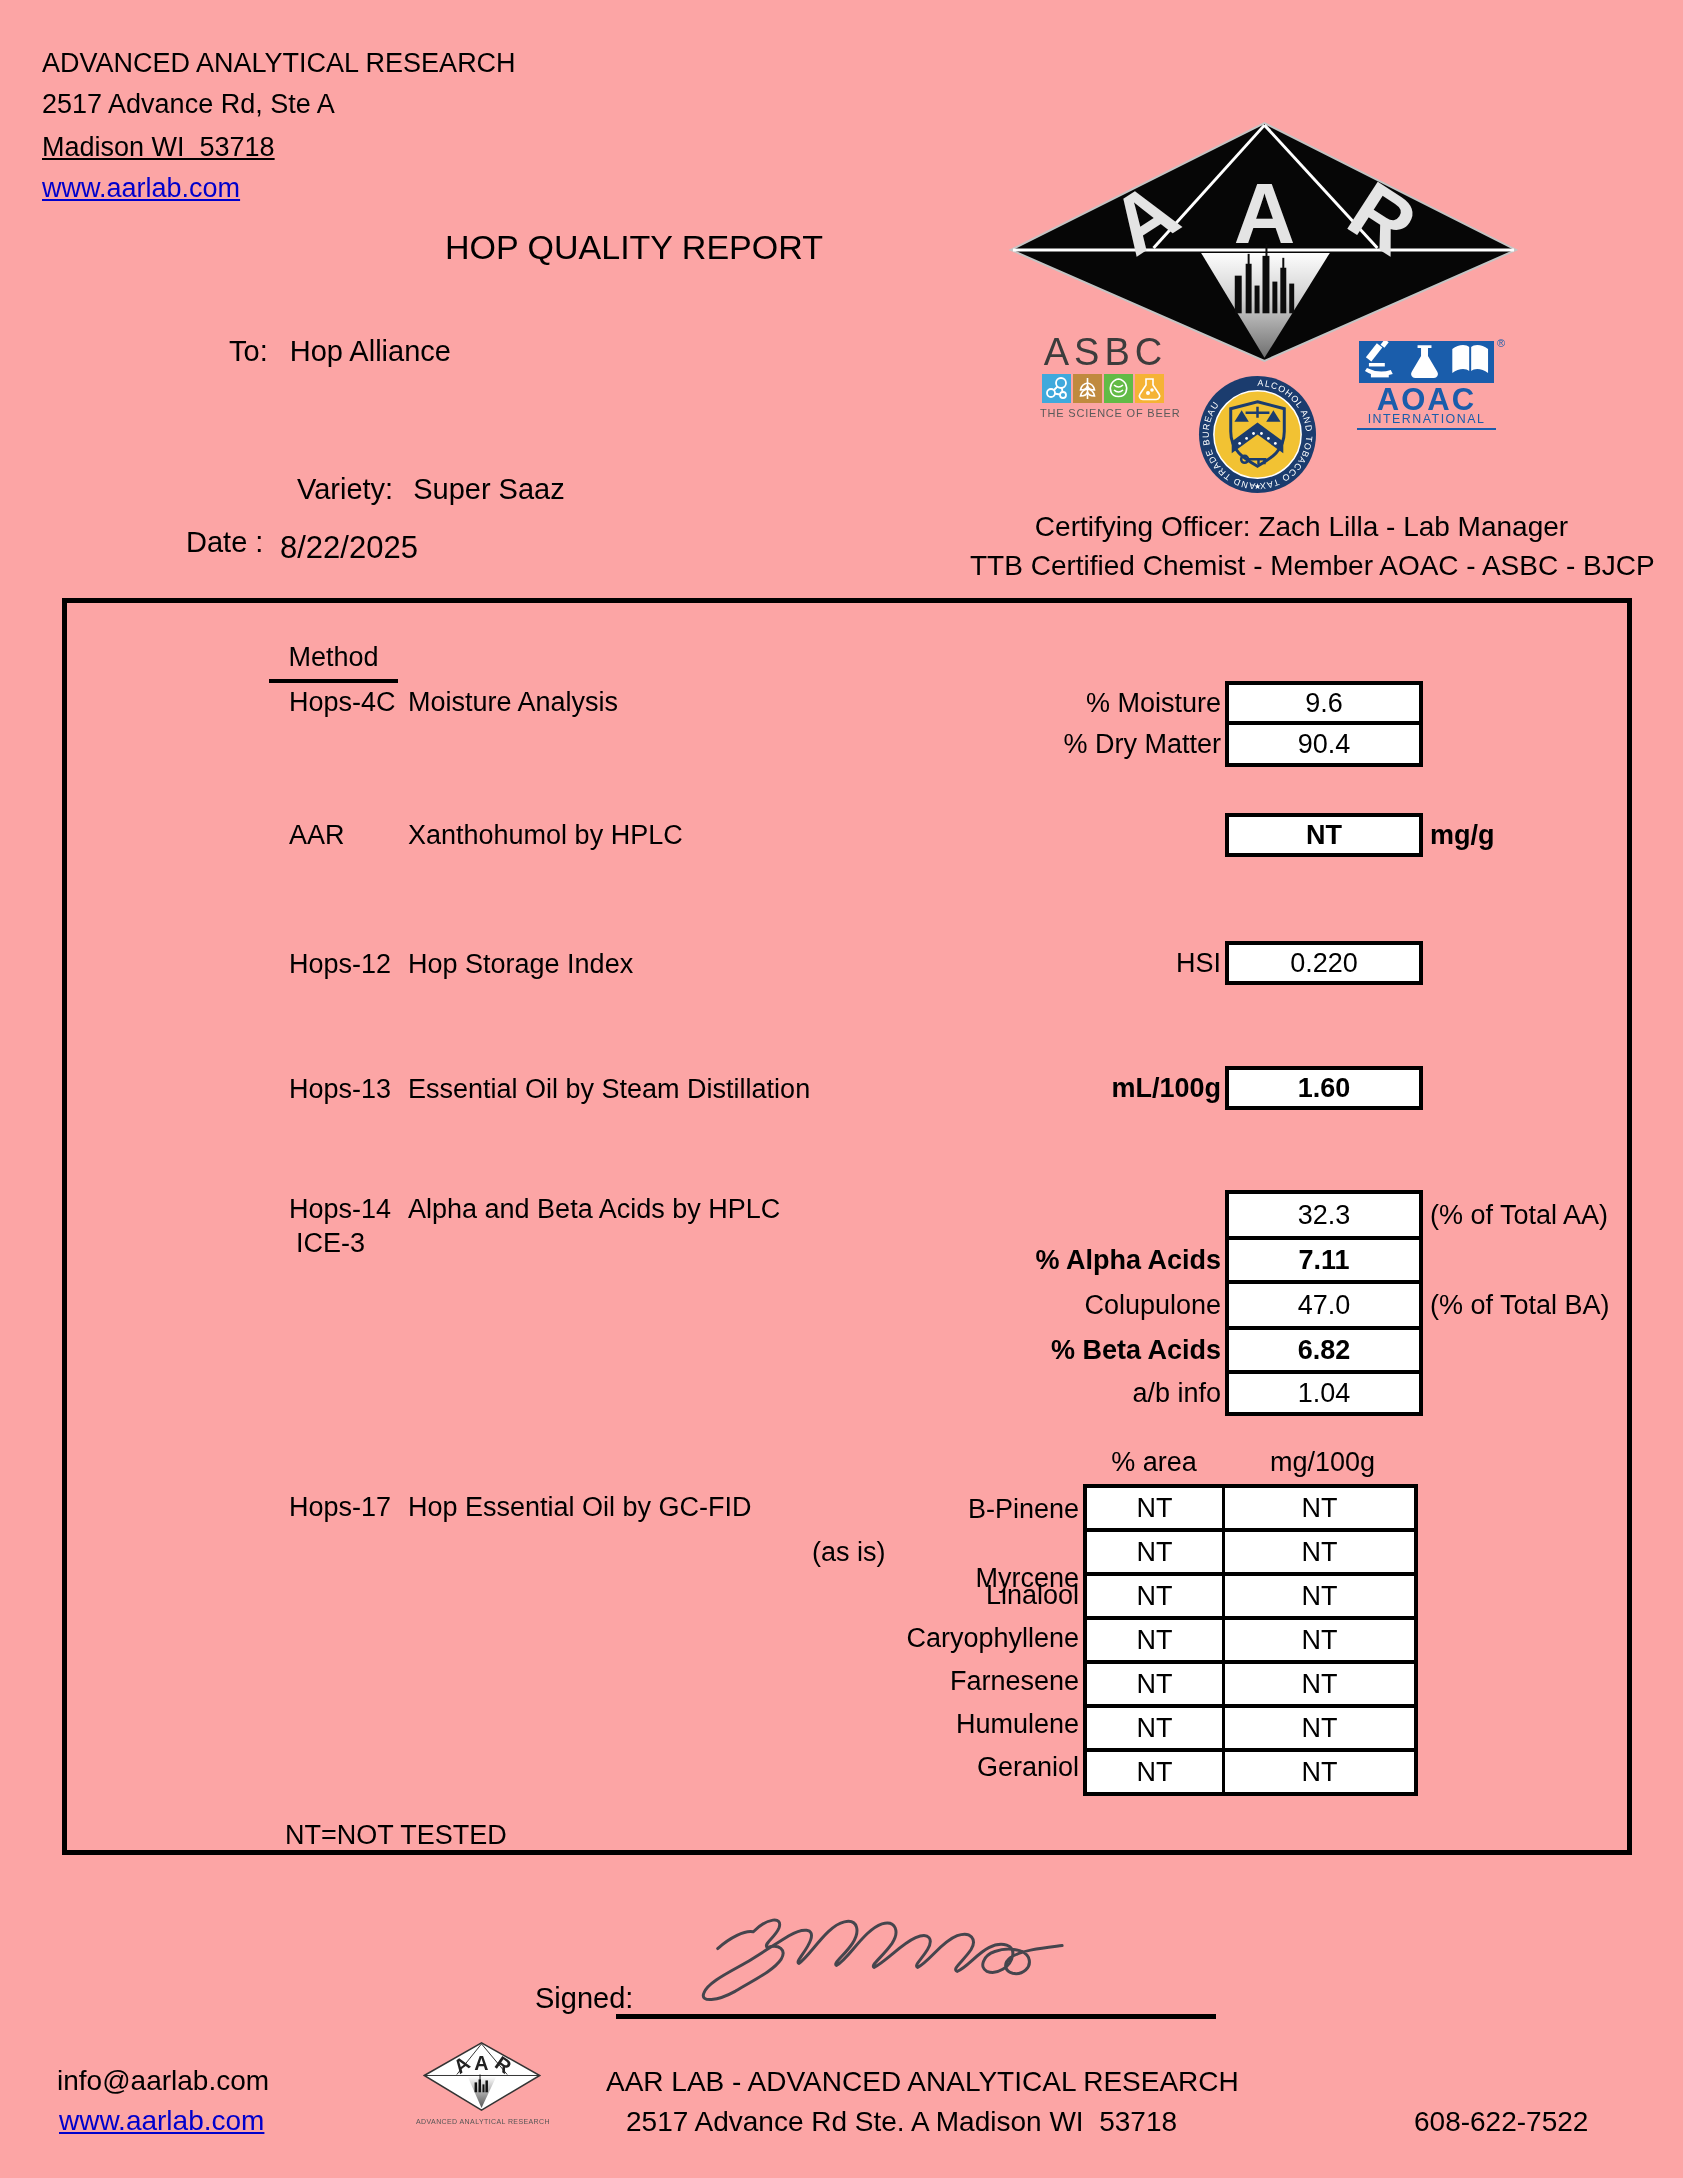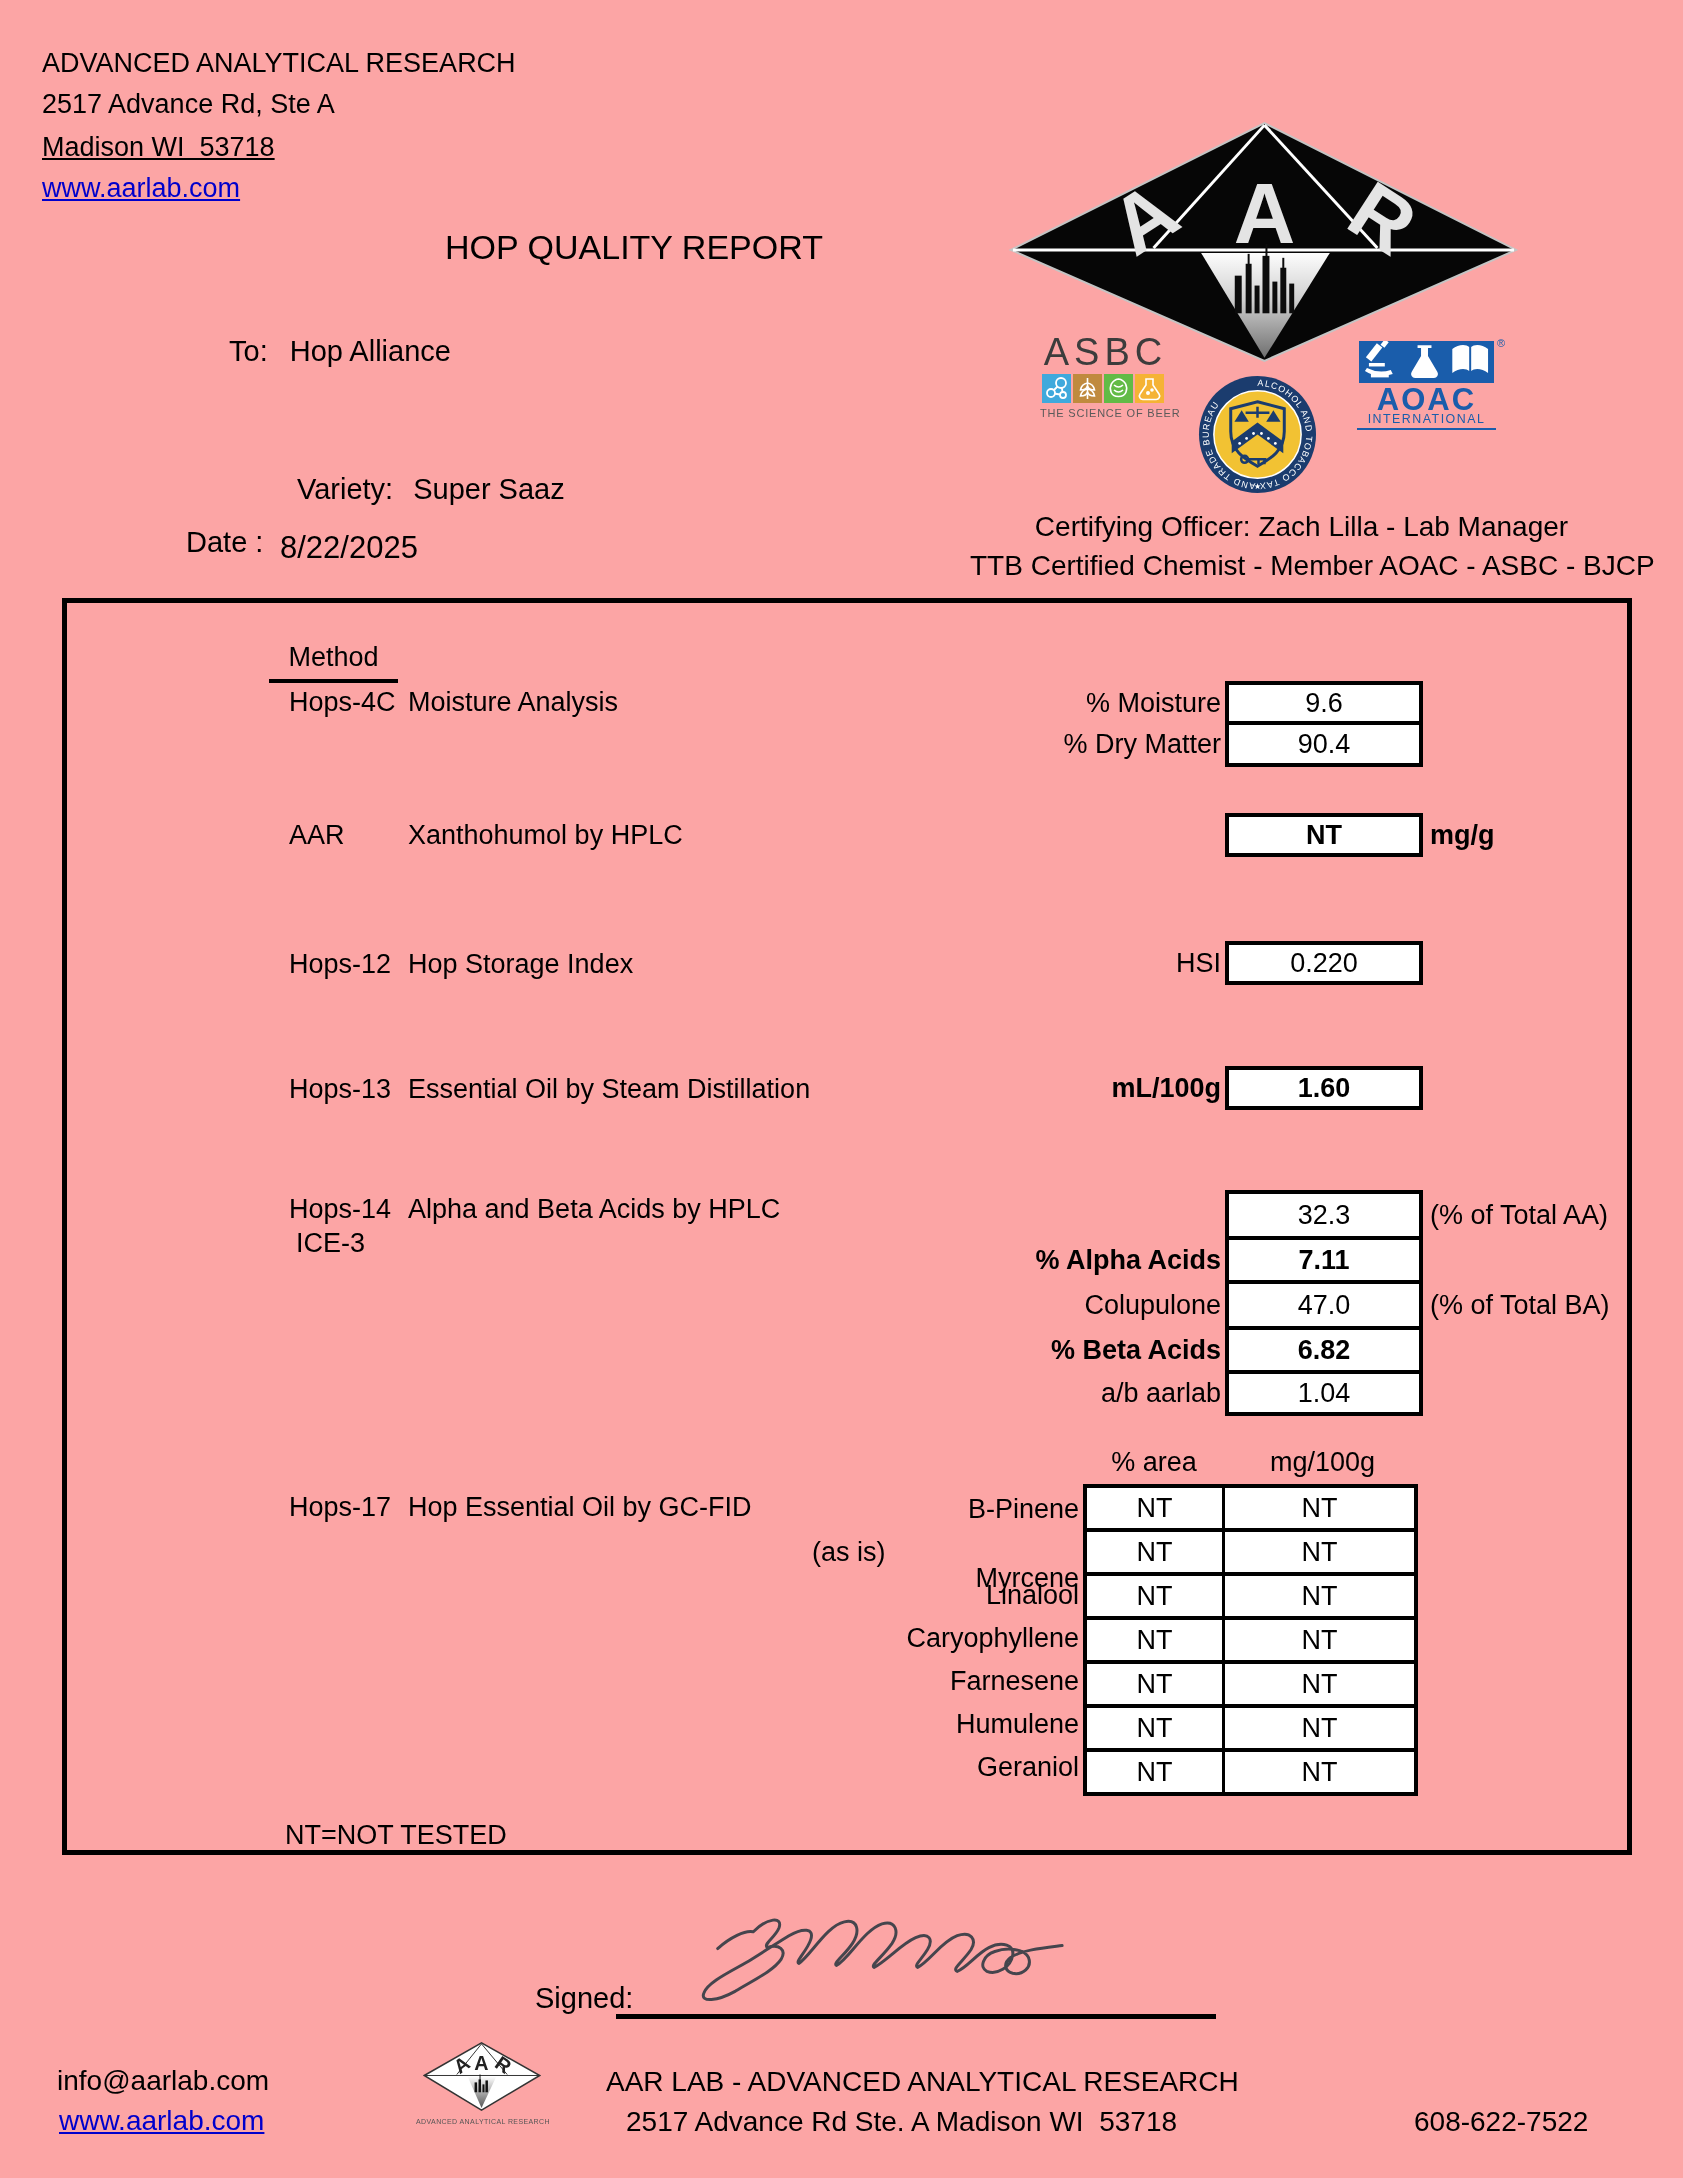--- a/index.html
+++ b/index.html
@@ -229,21 +229,21 @@
   <div class="vlab b" style="left:924px;top:1236px;height:49px;line-height:49px;">% Alpha Acids</div>
   <div class="vbox b" style="top:1236px;height:49px;line-height:41px;">7.11</div>
 
   <div class="vlab" style="left:924px;top:1280px;height:50px;line-height:50px;">Colupulone</div>
   <div class="vbox" style="top:1280px;height:50px;line-height:42px;">47.0</div>
   <div class="note" style="top:1280px;height:50px;line-height:50px;">(% of Total BA)</div>
 
   <div class="vlab b" style="left:924px;top:1326px;height:49px;line-height:49px;">% Beta Acids</div>
   <div class="vbox b" style="top:1326px;height:49px;line-height:41px;">6.82</div>
 
-  <div class="vlab" style="left:924px;top:1370px;height:46px;line-height:46px;">a/b aarlab</div>
+  <div class="vlab" style="left:924px;top:1370px;height:46px;line-height:46px;">a/b info</div>
   <div class="vbox" style="top:1370px;height:46px;line-height:38px;">1.04</div>
 
   <div class="abs ctr t fs27" style="left:1083px;top:1447px;width:142px;">% area</div>
   <div class="abs ctr t fs27" style="left:1228px;top:1447px;width:189px;">mg/100g</div>
 
   <div class="abs t fs27" style="left:289px;top:1492px;">Hops-17</div>
   <div class="abs t fs27" style="left:408px;top:1492px;">Hop Essential Oil by GC-FID</div>
   <div class="abs t fs27" style="left:812px;top:1537px;">(as is)</div>
 
   <div class="glab" style="top:1488px;">B-Pinene</div>

